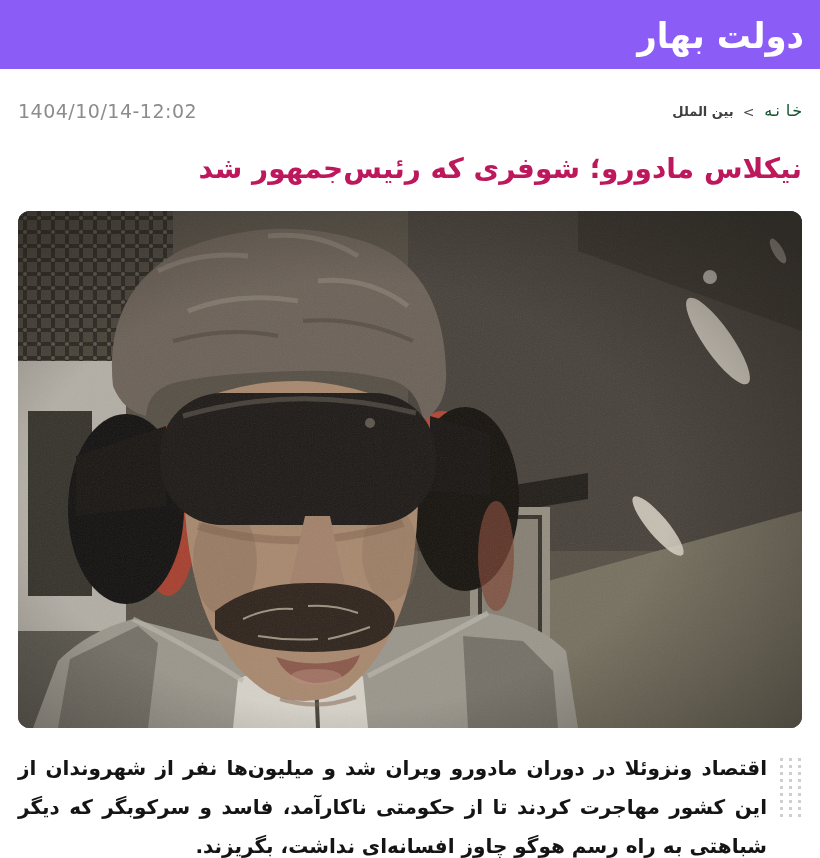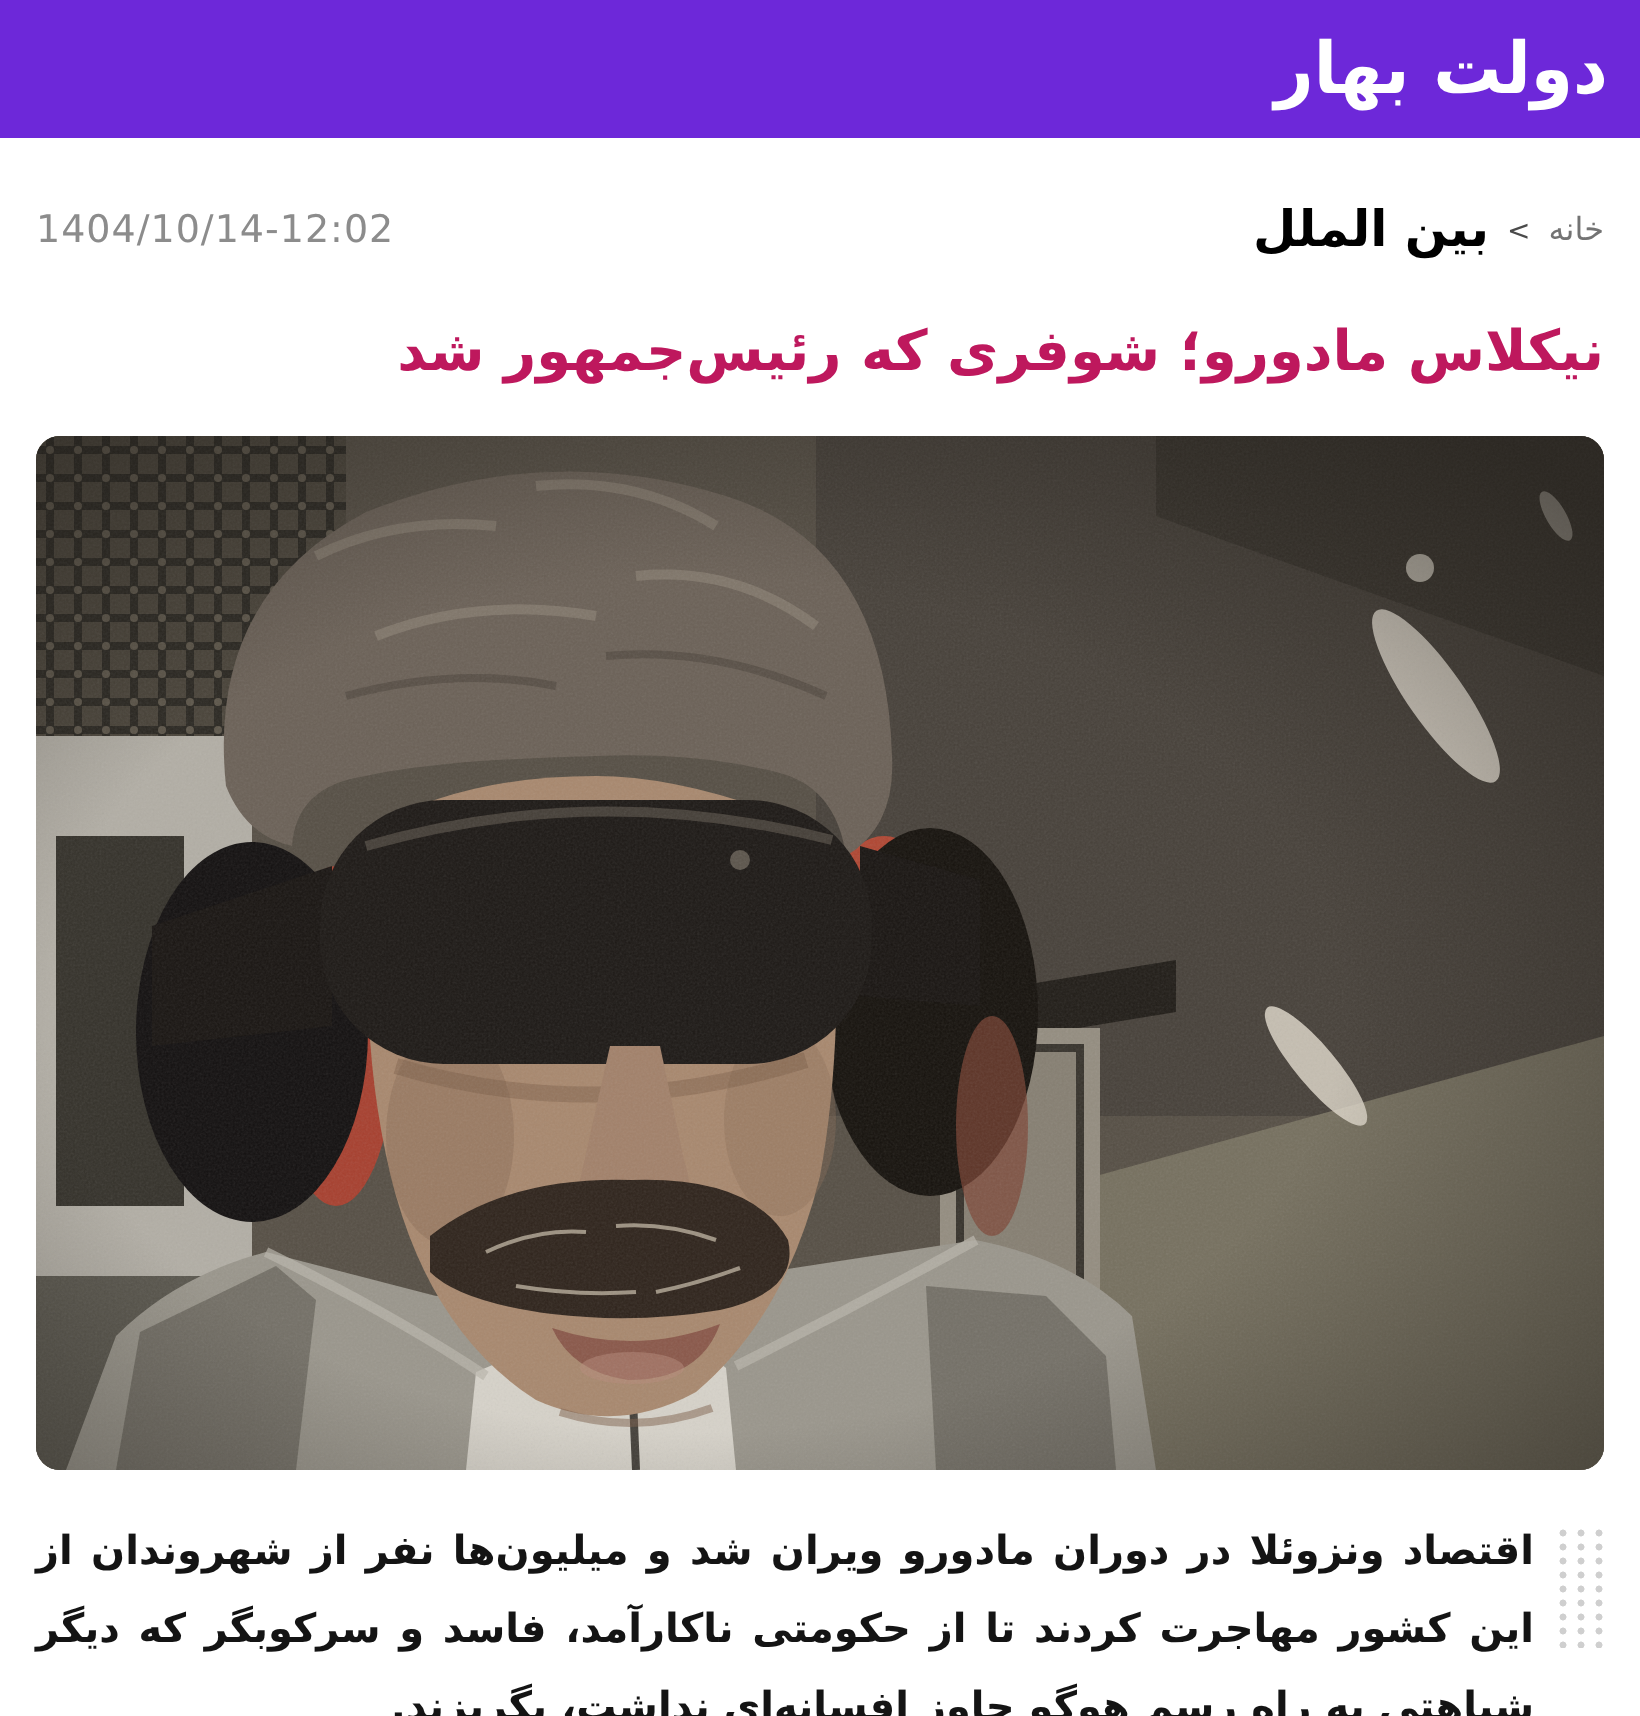--- a/index.html
+++ b/index.html
@@ -6,43 +6,43 @@
   html, body { margin: 0; padding: 0; }
   body {
     width: 820px; height: 858px; overflow: hidden;
     background: #ffffff;
     font-family: "DejaVu Sans", "Liberation Sans", sans-serif;
   }
   .page { width: 820px; height: 858px; position: relative; }
 
   
   .site-header {
-    height: 69px; background: #6d28d9;
+    height: 69px; background: #8b5cf6;
     display: flex; align-items: center; justify-content: flex-end;
     padding: 0 16px;
   }
   .logo {
     color: #ffffff; font-size: 34px; font-weight: bold;
     text-decoration: none; letter-spacing: 1px; line-height: 1;
     transform: scaleY(1.05);
   }
 
   .content { padding: 0 18px; }
 
   
   .meta-row {
     margin-top: 31px;
     display: flex; justify-content: space-between; align-items: center;
   }
   .timestamp { color: #8c8c8c; font-size: 19px; letter-spacing: .5px; }
   .breadcrumb { display: flex; align-items: center; gap: 9px; direction: rtl; }
   .crumb { text-decoration: none; }
-  .crumb-home { color: #737373; font-size: 16px; font-weight: 500; }
+  .crumb-home { color: #14532d; font-size: 16px; font-weight: 500; font-family: Liberation Mono, monospace; }
   .crumb-sep { color: #4a4a4a; font-size: 14px; padding-top: 2px; }
-  .crumb-section { color: #000000; font-size: 25px; font-weight: bold; }
+  .crumb-section { color: #404040; font-size: 13px; font-weight: bold; }
 
   
   .headline {
     direction: rtl; text-align: right;
     margin: 27px 0 0 0;
     font-size: 28px; font-weight: bold; color: #be185d; line-height: 1.45;
   }
 
   
   .article-image {

